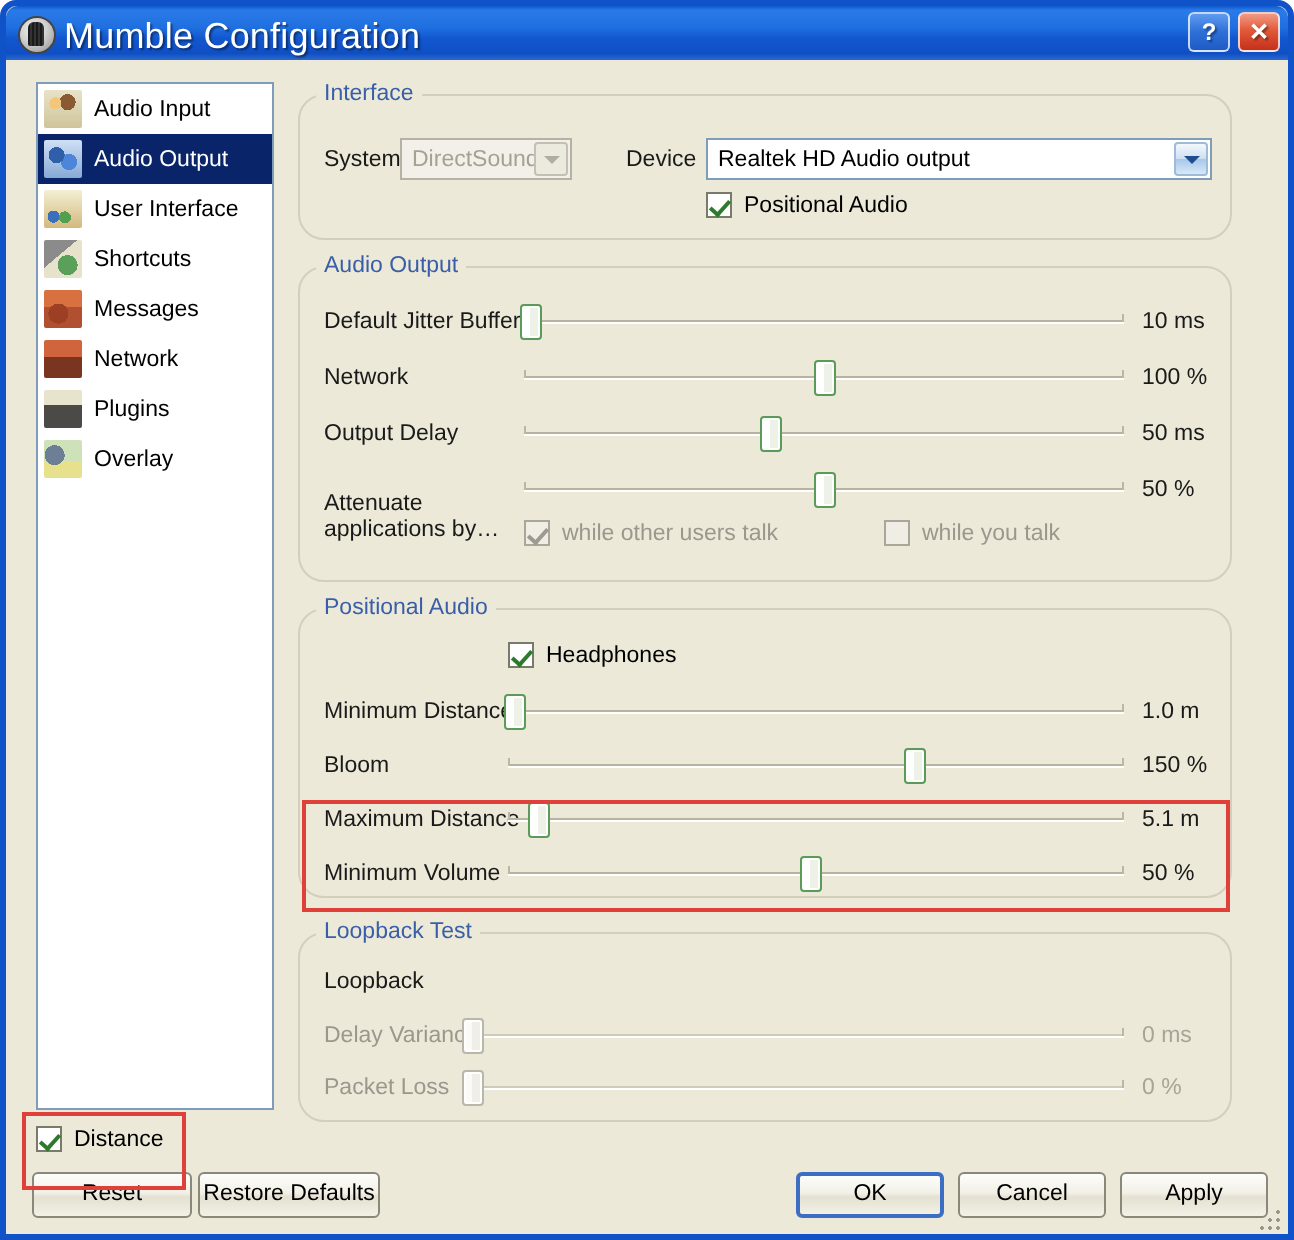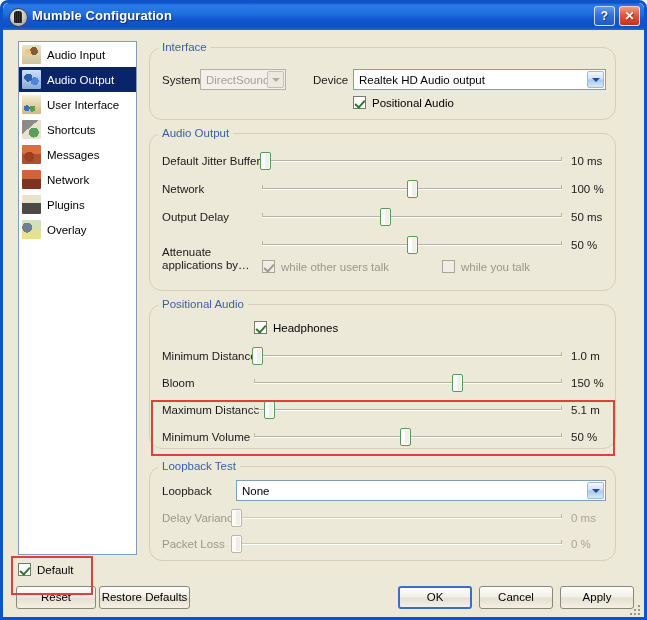--- a/index.html
+++ b/index.html
@@ -54,22 +54,22 @@
     width: 8px; height: 12px;
     background:
       repeating-linear-gradient(to right, #1a1a1a 0 1px, transparent 1px 2px),
       #333;
     border-radius: 3px 3px 1px 1px;
   }
   #title-text {
     position: absolute;
     left: 29px; top: 5px;
     color: #ffffff;
-    font-size: 13px;
-    font-weight: bold;
+    font-size: 18px;
+    font-weight: normal;
     letter-spacing: 0.1px;
     text-shadow: 1px 1px 1px rgba(0,0,0,.45);
     white-space: nowrap;
   }
   .tbtn {
     position: absolute;
     top: 3px;
     width: 21px; height: 20px;
     border-radius: 3px;
     border: 1px solid rgba(255,255,255,.75);
@@ -529,24 +529,20 @@
           <div class="tick-r"></div>
           <div class="handle" style="left:49%;"></div>
         </div>
         <span class="row-value" style="left:421px; top:126px;">50 %</span>
       </div>
 
       <div class="group" style="left:0; top:425px; width:467px; height:95px;">
         <span class="gtitle">Loopback Test</span>
 
         <span class="row-label" style="left:12px; top:18px;">Loopback</span>
-        <div class="combo" style="left:86px; top:13px; width:370px;">
-          <span class="ctext">None</span>
-          <span class="arrow"></span>
-        </div>
 
         <span class="row-label disabled" style="left:12px; top:45px;">Delay Variance</span>
         <div class="slider disabled" style="left:86px; top:41px; width:326px;">
           <div class="track"></div>
           <div class="tick-r"></div>
           <div class="handle" style="left:0%;"></div>
         </div>
         <span class="row-value disabled" style="left:421px; top:45px;">0 ms</span>
 
         <span class="row-label disabled" style="left:12px; top:71px;">Packet Loss</span>
@@ -556,21 +552,21 @@
           <div class="handle" style="left:0%;"></div>
         </div>
         <span class="row-value disabled" style="left:421px; top:71px;">0 %</span>
       </div>
 
     </div>
 
     <div id="bottom">
       <div class="cbox" style="left:15px; top:533px;">
         <span class="box checked"></span>
-        <span class="cl">Default</span>
+        <span class="cl">Distance</span>
       </div>
 
       <div class="btn" style="left:13px; top:556px; width:80px;">Reset</div>
       <div class="btn" style="left:96px; top:556px; width:91px;">Restore Defaults</div>
 
       <div class="btn default" style="left:395px; top:556px; width:74px;">OK</div>
       <div class="btn" style="left:476px; top:556px; width:74px;">Cancel</div>
       <div class="btn" style="left:557px; top:556px; width:74px;">Apply</div>
 
       <div id="grip"></div>

